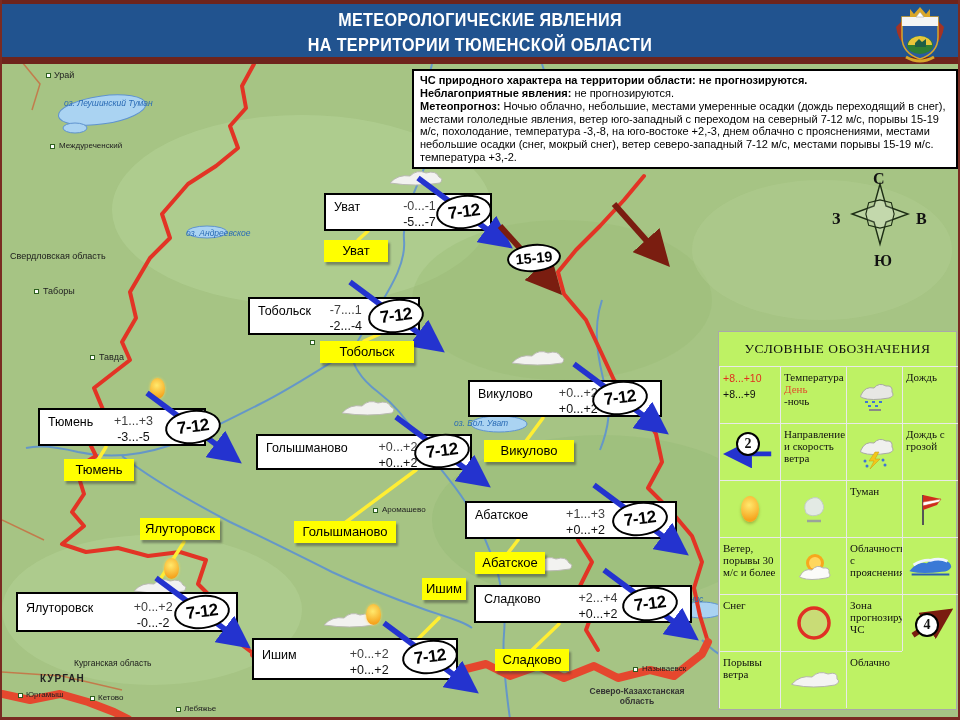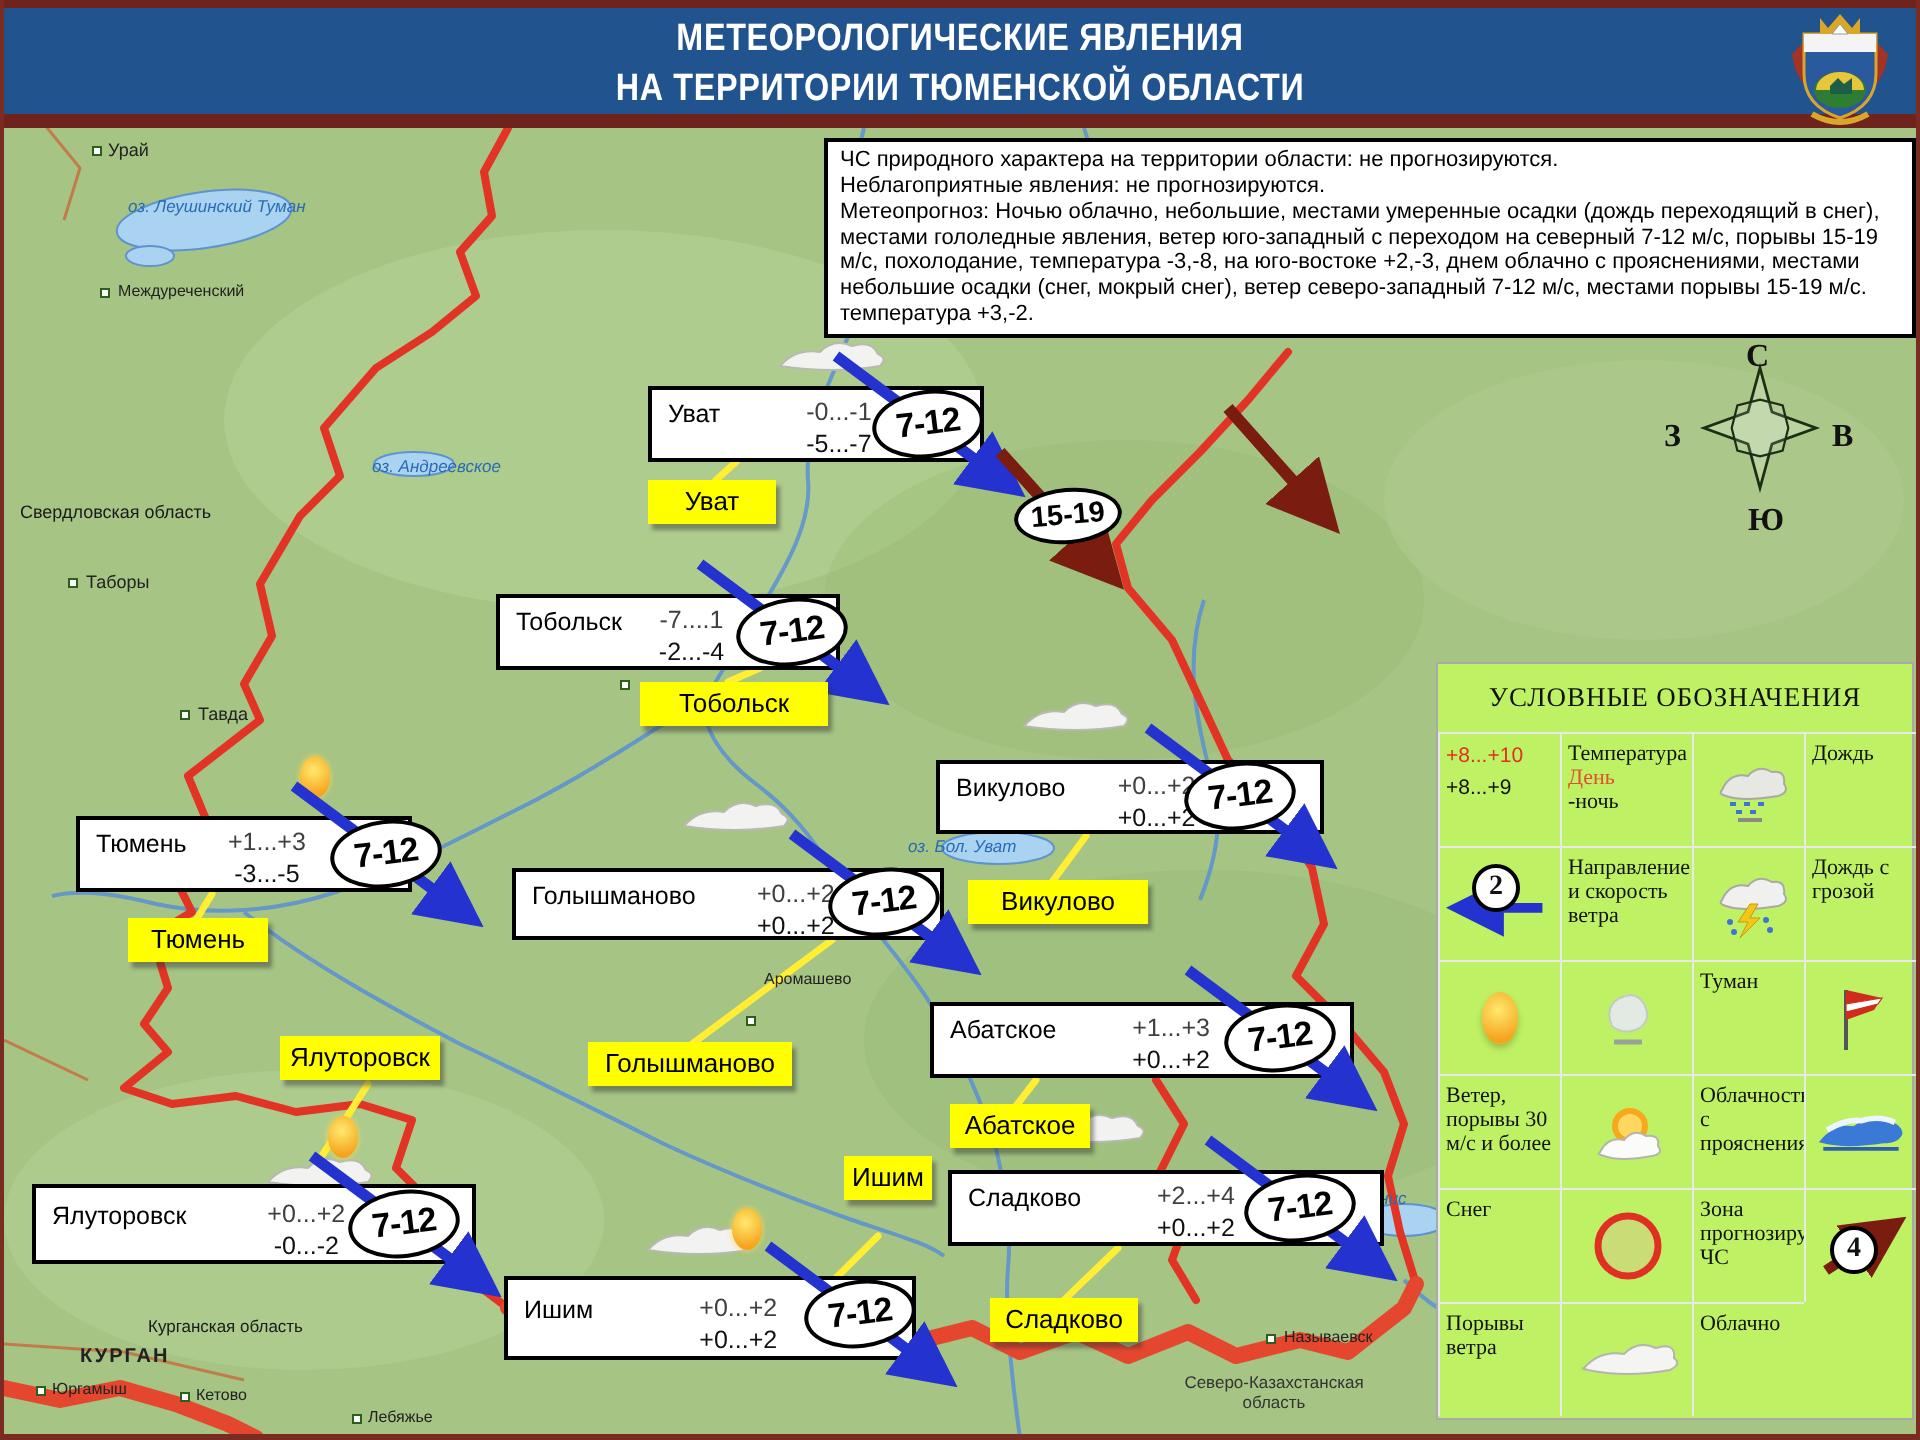--- a/index.html
+++ b/index.html
@@ -12,21 +12,21 @@
   border-top:4px solid #6e241c;border-bottom:7px solid #6e241c;z-index:60}
 .titles{position:absolute;left:0;right:0;top:4px;text-align:center;color:#fff;
   font-weight:bold;font-size:19px;line-height:1.3;transform:scaleX(.85);letter-spacing:.4px}
 .emblem{position:absolute;right:12px;top:1px;z-index:61}
 
 .map-svg{position:absolute;inset:0;z-index:1}
 .arrow-svg{position:absolute;inset:0;z-index:30;pointer-events:none}
 
 .infobox{position:absolute;left:410px;top:69px;width:546px;background:#fff;
   border:2px solid #000;padding:3px 6px;font-size:11px;line-height:1.17;color:#000;z-index:50}
-.infobox b{font-weight:normal}
+.infobox b{font-weight:bold}
 
 .callout{position:absolute;background:#fff;border:2px solid #000;z-index:20;font-size:12.5px}
 .cname{position:absolute;left:8px;top:5px;color:#000}
 .ctemps{position:absolute;left:37%;width:40%;top:3px;display:flex;flex-direction:column;
   align-items:center;line-height:1.28}
 .tday{color:#404040}.tnight{color:#111}
 .oval{position:absolute;width:56px;height:34px;background:#fff;border:2px solid #000;
   border-radius:50%;z-index:35;display:flex;align-items:center;justify-content:center;
   font-weight:bold;font-size:17px;letter-spacing:-.5px;transform:rotate(-7deg)}
 .gust-oval{position:absolute;left:505px;top:244px;width:54px;height:28px;background:#fff;
@@ -42,21 +42,21 @@
 .s5{left:254px;top:434px;width:216px;height:36px}.o5{left:412px;top:434px}.yl5{left:292px;top:521px;width:102px}
 .s6{left:463px;top:501px;width:212px;height:38px}.o6{left:610px;top:502px}.yl6{left:473px;top:552px;width:70px}
 .s7{left:472px;top:585px;width:218px;height:38px}.o7{left:620px;top:587px}.yl7{left:493px;top:649px;width:74px}
 .s8{left:14px;top:592px;width:222px;height:40px}.o8{left:172px;top:595px}.yl8{left:138px;top:518px;width:80px}
 .s9{left:250px;top:638px;width:206px;height:42px}.o9{left:400px;top:640px}.yl9{left:420px;top:578px;width:44px}
 
 .mlabel{position:absolute;font-size:9px;color:#222;z-index:10;white-space:nowrap}
 .mlabel.bold{font-weight:normal;font-size:9px;color:#1a1a1a}
 .mlabel.water{color:#2a6bb5;font-style:italic;font-size:8.5px}
 .mlabel.cap{font-weight:bold;font-size:10px;letter-spacing:1px}
-.mlabel.wrap{white-space:normal;text-align:center;font-weight:normal;font-size:8.5px;color:#333}
+.mlabel.wrap{white-space:normal;text-align:center;font-weight:bold;font-size:8.5px;color:#333}
 .dot{position:absolute;width:5px;height:5px;background:#fff;border:1.5px solid #2c5e1e;z-index:10}
 
 .compass{position:absolute;z-index:12;font-family:"Liberation Serif",serif;font-weight:bold;
   font-size:16px;color:#111}
 
 .wicon{position:absolute;z-index:15}
 .sun{position:absolute;width:15px;height:21px;border-radius:50%;z-index:15;
   background:radial-gradient(circle at 45% 35%,#ffe96d,#f6a41e 75%);box-shadow:0 0 3px rgba(255,220,80,.9)}
 
 .legend{position:absolute;left:716px;top:331px;width:239px;height:379px;background:#bef264;
@@ -162,21 +162,21 @@
 
   <span class="mlabel bold" style="left:8px;top:251px">Свердловская область</span>
   <span class="mlabel" style="left:41px;top:286px">Таборы</span>
   <span class="mlabel" style="left:97px;top:352px">Тавда</span>
   <span class="mlabel" style="left:52px;top:70px">Урай</span>
   <span class="mlabel" style="left:57px;top:141px;font-size:8px">Междуреченский</span>
   <span class="mlabel water" style="left:62px;top:98px">оз. Леушинский Туман</span>
   <span class="mlabel water" style="left:184px;top:228px">оз. Андреевское</span>
   <span class="mlabel water" style="left:452px;top:418px">оз. Бол. Уват</span>
   <span class="mlabel water" style="left:678px;top:594px">Тенис</span>
-  <span class="mlabel" style="left:380px;top:485px;font-size:8px">Аромашево</span>
+  <span class="mlabel" style="left:380px;top:505px;font-size:8px">Аромашево</span>
   <span class="mlabel" style="left:346px;top:668px;font-size:8px">Частоозерье</span>
   <span class="mlabel" style="left:640px;top:664px;font-size:8px">Называевск</span>
   <span class="mlabel bold" style="left:72px;top:658px;font-size:8.5px">Курганская область</span>
   <span class="mlabel cap" style="left:38px;top:673px">КУРГАН</span>
   <span class="mlabel" style="left:24px;top:690px;font-size:8px">Юргамыш</span>
   <span class="mlabel" style="left:96px;top:693px;font-size:8px">Кетово</span>
   <span class="mlabel" style="left:182px;top:704px;font-size:8px">Лебяжье</span>
   <span class="mlabel wrap" style="left:585px;top:686px;width:100px">Северо-Казахстанская область</span>
   <div class="dot" style="left:32px;top:289px"></div>
   <div class="dot" style="left:88px;top:355px"></div>

